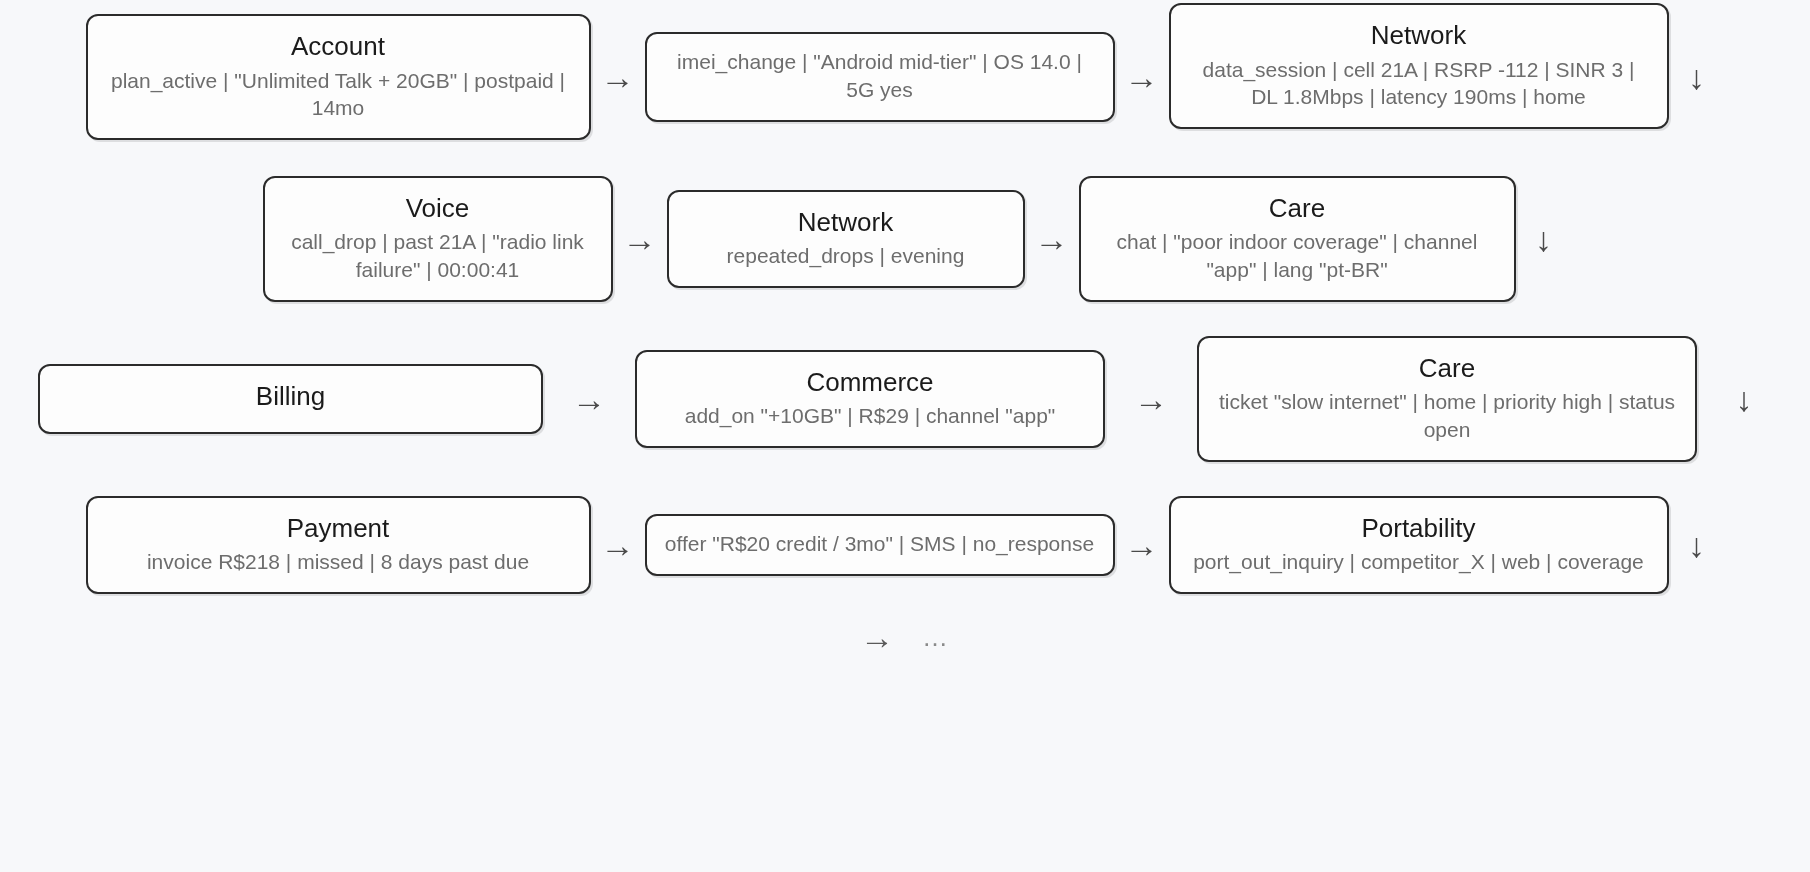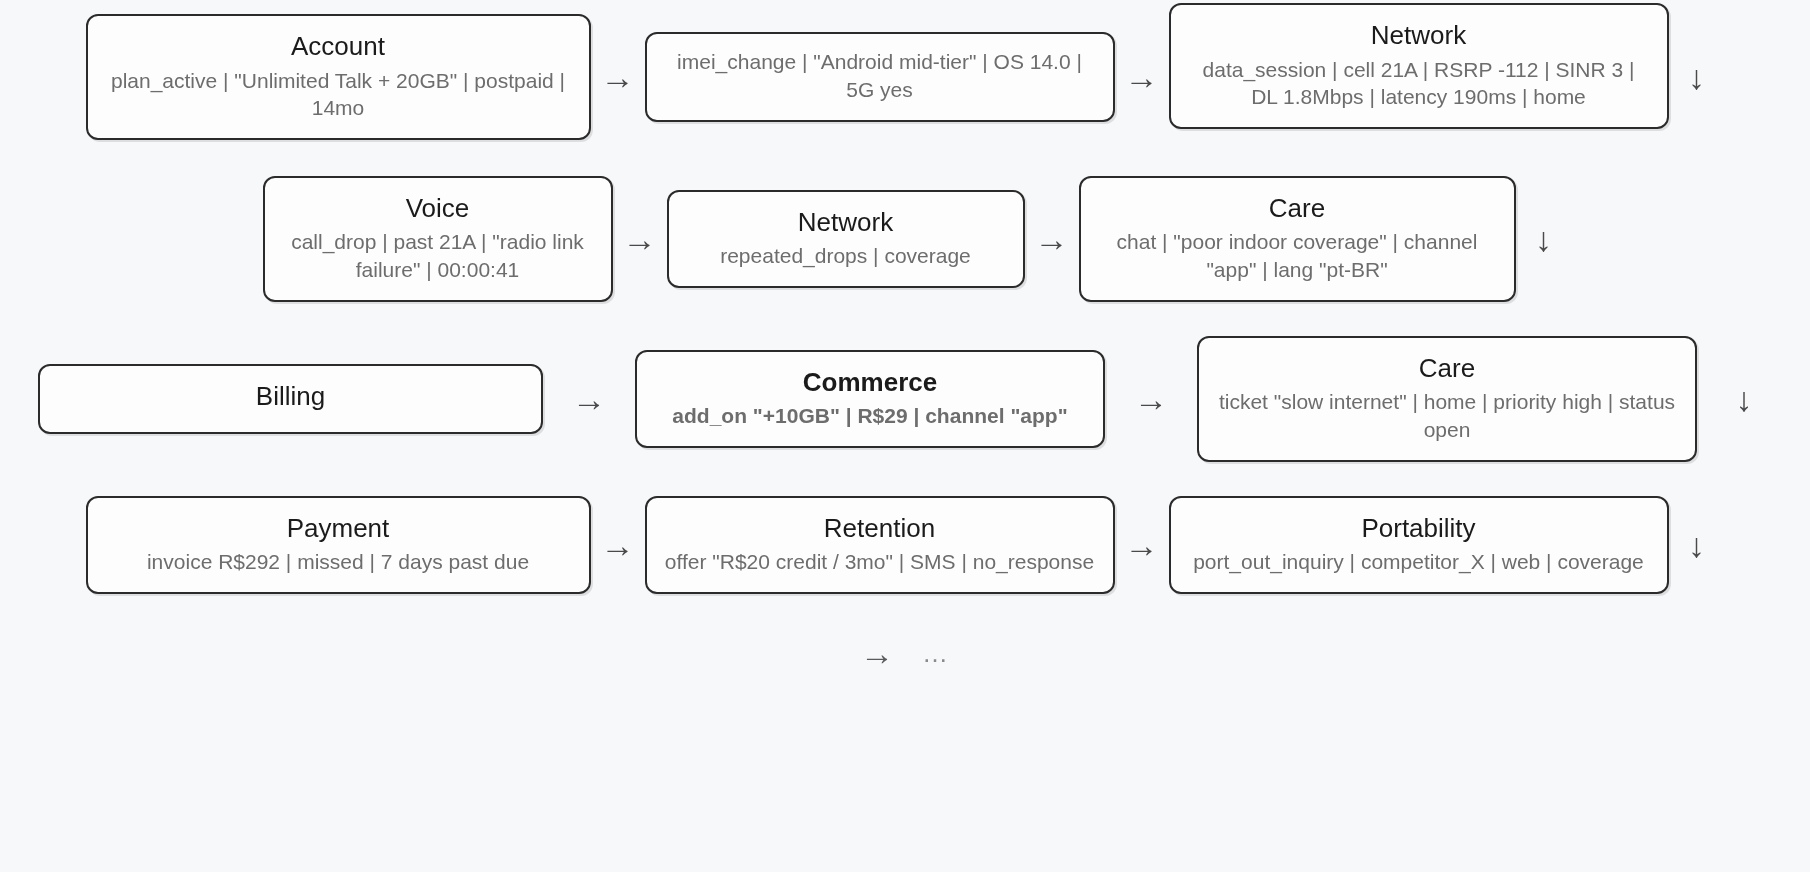--- a/index.html
+++ b/index.html
@@ -27,21 +27,21 @@
   .row {
     display: flex;
     align-items: center;
     justify-content: center;
     width: 1810px;
     box-sizing: border-box;
   }
   .row-1 { margin-bottom: 36px; }
   .row-2 { margin-bottom: 34px; }
   .row-3 { margin-bottom: 34px; gap: 19px; }
-  .row-4 { margin-bottom: 16px; }
+  .row-4 { margin-bottom: 0px; }
 
   .card {
     background: #fdfdfd;
     border: 2.5px solid #2b2b2b;
     border-radius: 12px;
     box-sizing: border-box;
     text-align: center;
     padding: 14px 18px 16px 18px;
     box-shadow: 2px 2px 0 rgba(0,0,0,0.10);
   }
@@ -84,21 +84,21 @@
 
   
   .r2-pad-left { width: 62px; flex: 0 0 auto; }
   .r2c1 { width: 350px; }
   .r2c2 { width: 358px; }
   .r2c3 { width: 437px; }
   .r2-pad-right { width: 38px; flex: 0 0 auto; }
 
   
   .r3c1 { width: 505px; }
-  .r3c2 { width: 470px; font-weight: bold; }
+  .r3c2 { width: 470px; }
   .r3c3 { width: 500px; }
 
   
   .r4c1 { width: 505px; }
   .r4c2 { width: 470px; }
   .r4c3 { width: 500px; }
 
   .footer {
     display: flex;
     align-items: center;
@@ -145,21 +145,21 @@
 
   <div class="row row-2">
     <div class="r2-pad-left"></div>
     <div class="card r2c1">
       <div class="card-title">Voice</div>
       <div class="card-body">call_drop | past 21A | "radio link failure" | 00:00:41</div>
     </div>
     <div class="arrow">→</div>
     <div class="card r2c2">
       <div class="card-title">Network</div>
-      <div class="card-body">repeated_drops | coverage</div>
+      <div class="card-body">repeated_drops | evening</div>
     </div>
     <div class="arrow">→</div>
     <div class="card r2c3">
       <div class="card-title">Care</div>
       <div class="card-body">chat | "poor indoor coverage" | channel "app" | lang "pt-BR"</div>
     </div>
     <div class="arrow-down">↓</div>
     <div class="r2-pad-right"></div>
   </div>
 
@@ -176,25 +176,24 @@
     <div class="card r3c3">
       <div class="card-title">Care</div>
       <div class="card-body">ticket "slow internet" | home | priority high | status open</div>
     </div>
     <div class="arrow-down">↓</div>
   </div>
 
   <div class="row row-4">
     <div class="card r4c1">
       <div class="card-title">Payment</div>
-      <div class="card-body">invoice R$292 | missed | 7 days past due</div>
+      <div class="card-body">invoice R$218 | missed | 8 days past due</div>
     </div>
     <div class="arrow">→</div>
     <div class="card r4c2">
-      <div class="card-title">Retention</div>
       <div class="card-body">offer "R$20 credit / 3mo" | SMS | no_response</div>
     </div>
     <div class="arrow">→</div>
     <div class="card r4c3">
       <div class="card-title">Portability</div>
       <div class="card-body">port_out_inquiry | competitor_X | web | coverage</div>
     </div>
     <div class="arrow-down">↓</div>
   </div>
 

